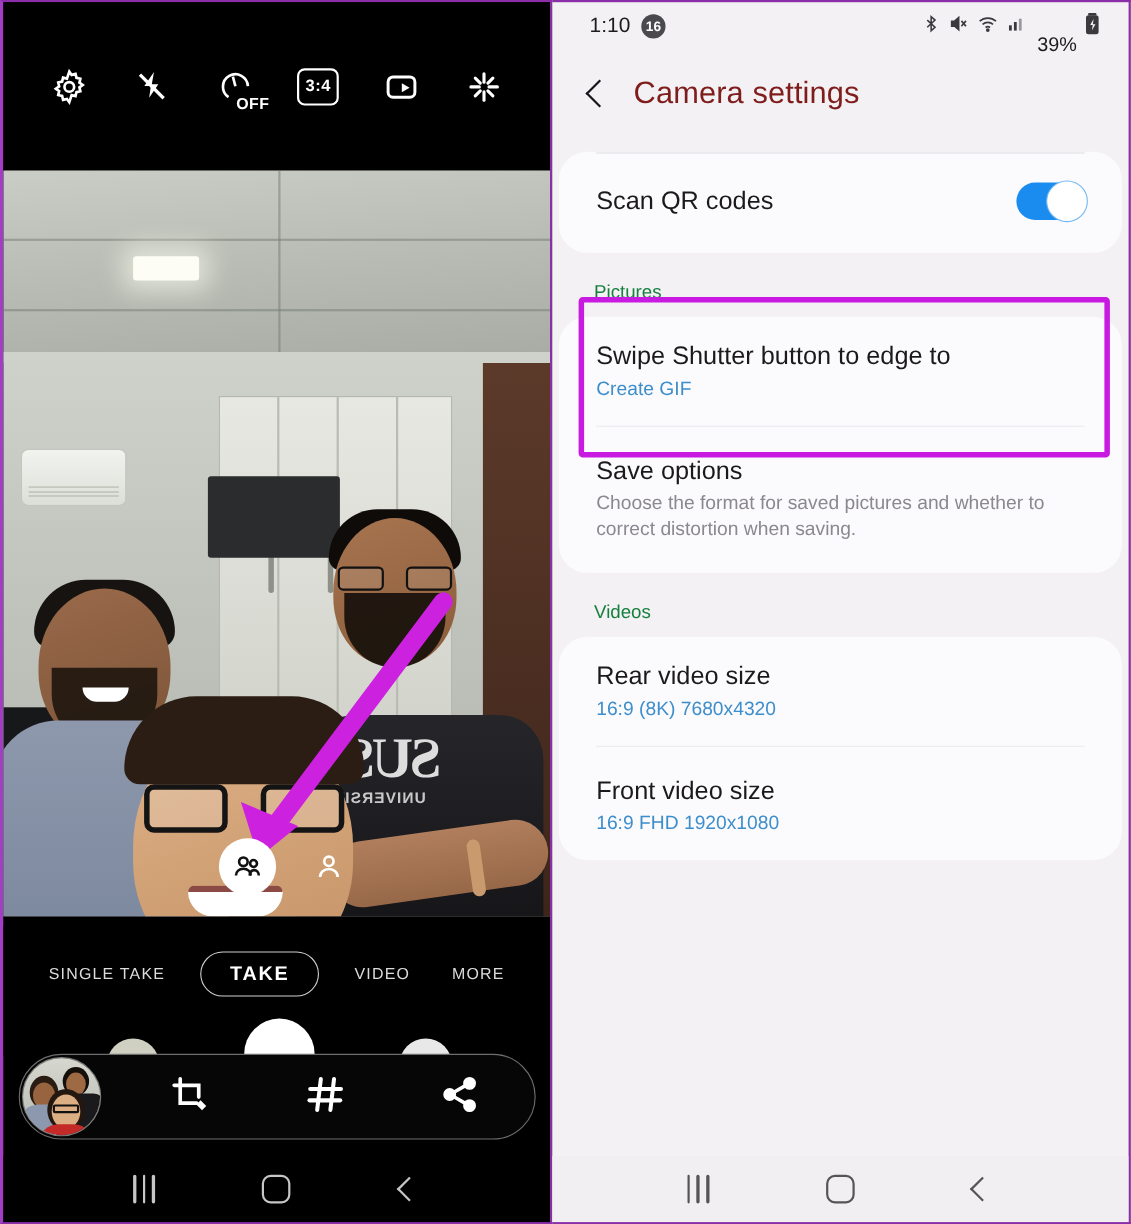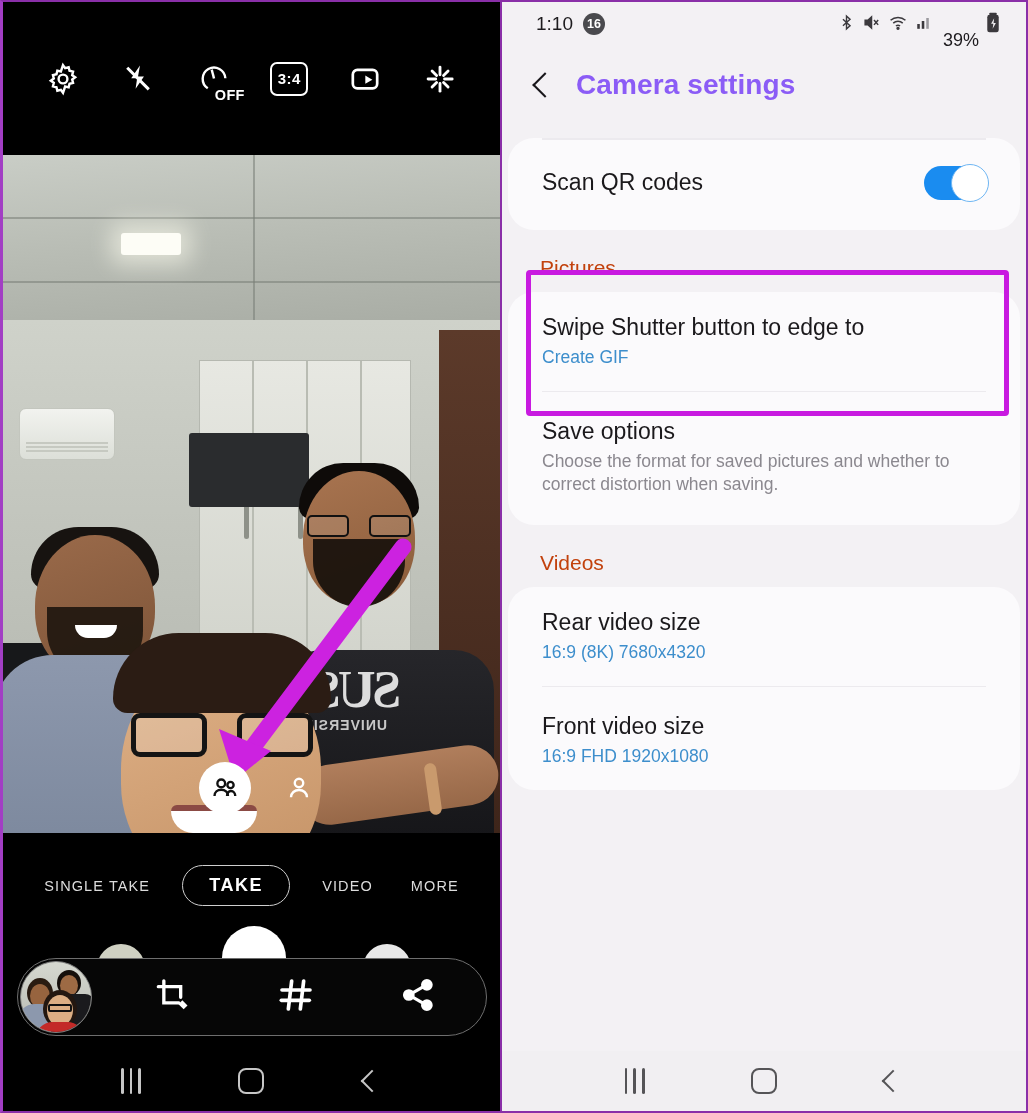--- a/index.html
+++ b/index.html
@@ -179,33 +179,33 @@
   .sb-left { display:flex; align-items:center; gap:10px; }
   .sb-time { font-size:19px; color:#1d1b1e; font-weight:500; }
   .sb-badge { width:22px; height:22px; border-radius:50%; background:#4a4a4e; color:#fff;
     font-size:12.5px; font-weight:700; display:flex; align-items:center; justify-content:center; }
   .sb-right { display:flex; align-items:center; gap:7px; color:#3b393d; }
   .sb-pct { font-size:18px; color:#1d1b1e; font-weight:500; margin-left:3px;margin-top:33px; }
 
   .apptitle { height: 78px; display:flex; align-items:center; gap:22px; padding-left:34px; }
   .back-chev { width:18px; height:18px; border-left:2.8px solid #171519;
     border-bottom:2.8px solid #171519; transform:rotate(45deg); }
-  .apptitle h1 { font-size:28px; font-weight:700; color:#8b5cf6; letter-spacing:.1px; }
+  .apptitle h1 { font-size:28px; font-weight:400; color:#7f1d1d; letter-spacing:.1px; }
 
   .scroll-area { position:absolute; top:122px; left:0; right:0; bottom:60px; overflow:hidden; }
   .card { background:#fbfafc; border-radius:26px; margin:0 6px 0 6px; }
   .card.first { margin-top:14px; }
   .row { padding: 22px 34px 22px 34px; display:flex; align-items:center; gap:12px; position:relative; }
   .row .txt { flex:1; min-width:0; }
   .row .title { font-size:23px; color:#1b191c; font-weight:400; line-height:1.18; }
   .row .sub { font-size:17.5px; color:#8b888f; line-height:1.32; margin-top:5px; }
   .row .sub.link { color:#3d8ecc; }
   .divider { height:1px; background:#eceaee; margin:0 34px; }
 
-  .sect-label { font-size:21px; color:#c2410c; padding: 26px 0 12px 38px; }
+  .sect-label { font-size:17px; color:#15803d; padding: 26px 0 12px 38px; }
 
   .sw { width:62px; height:34px; border-radius:20px; position:relative; flex:0 0 62px; }
   .sw.off { background:#fbfafc; border:1.6px solid #b6b3b9; }
   .sw.on  { background:#1a8cf0; }
   .sw .knob { position:absolute; top:50%; transform:translateY(-50%);
     width:38px; height:38px; border-radius:50%; background:#fff; }
   .sw.off .knob { left:-3px; border:1.6px solid #b6b3b9; }
   .sw.on  .knob { right:-3px; border:1.6px solid #6fb6f3; }
 
   .hl-box { position:absolute; left:18px; top:132px; right:11px; height:146px;

